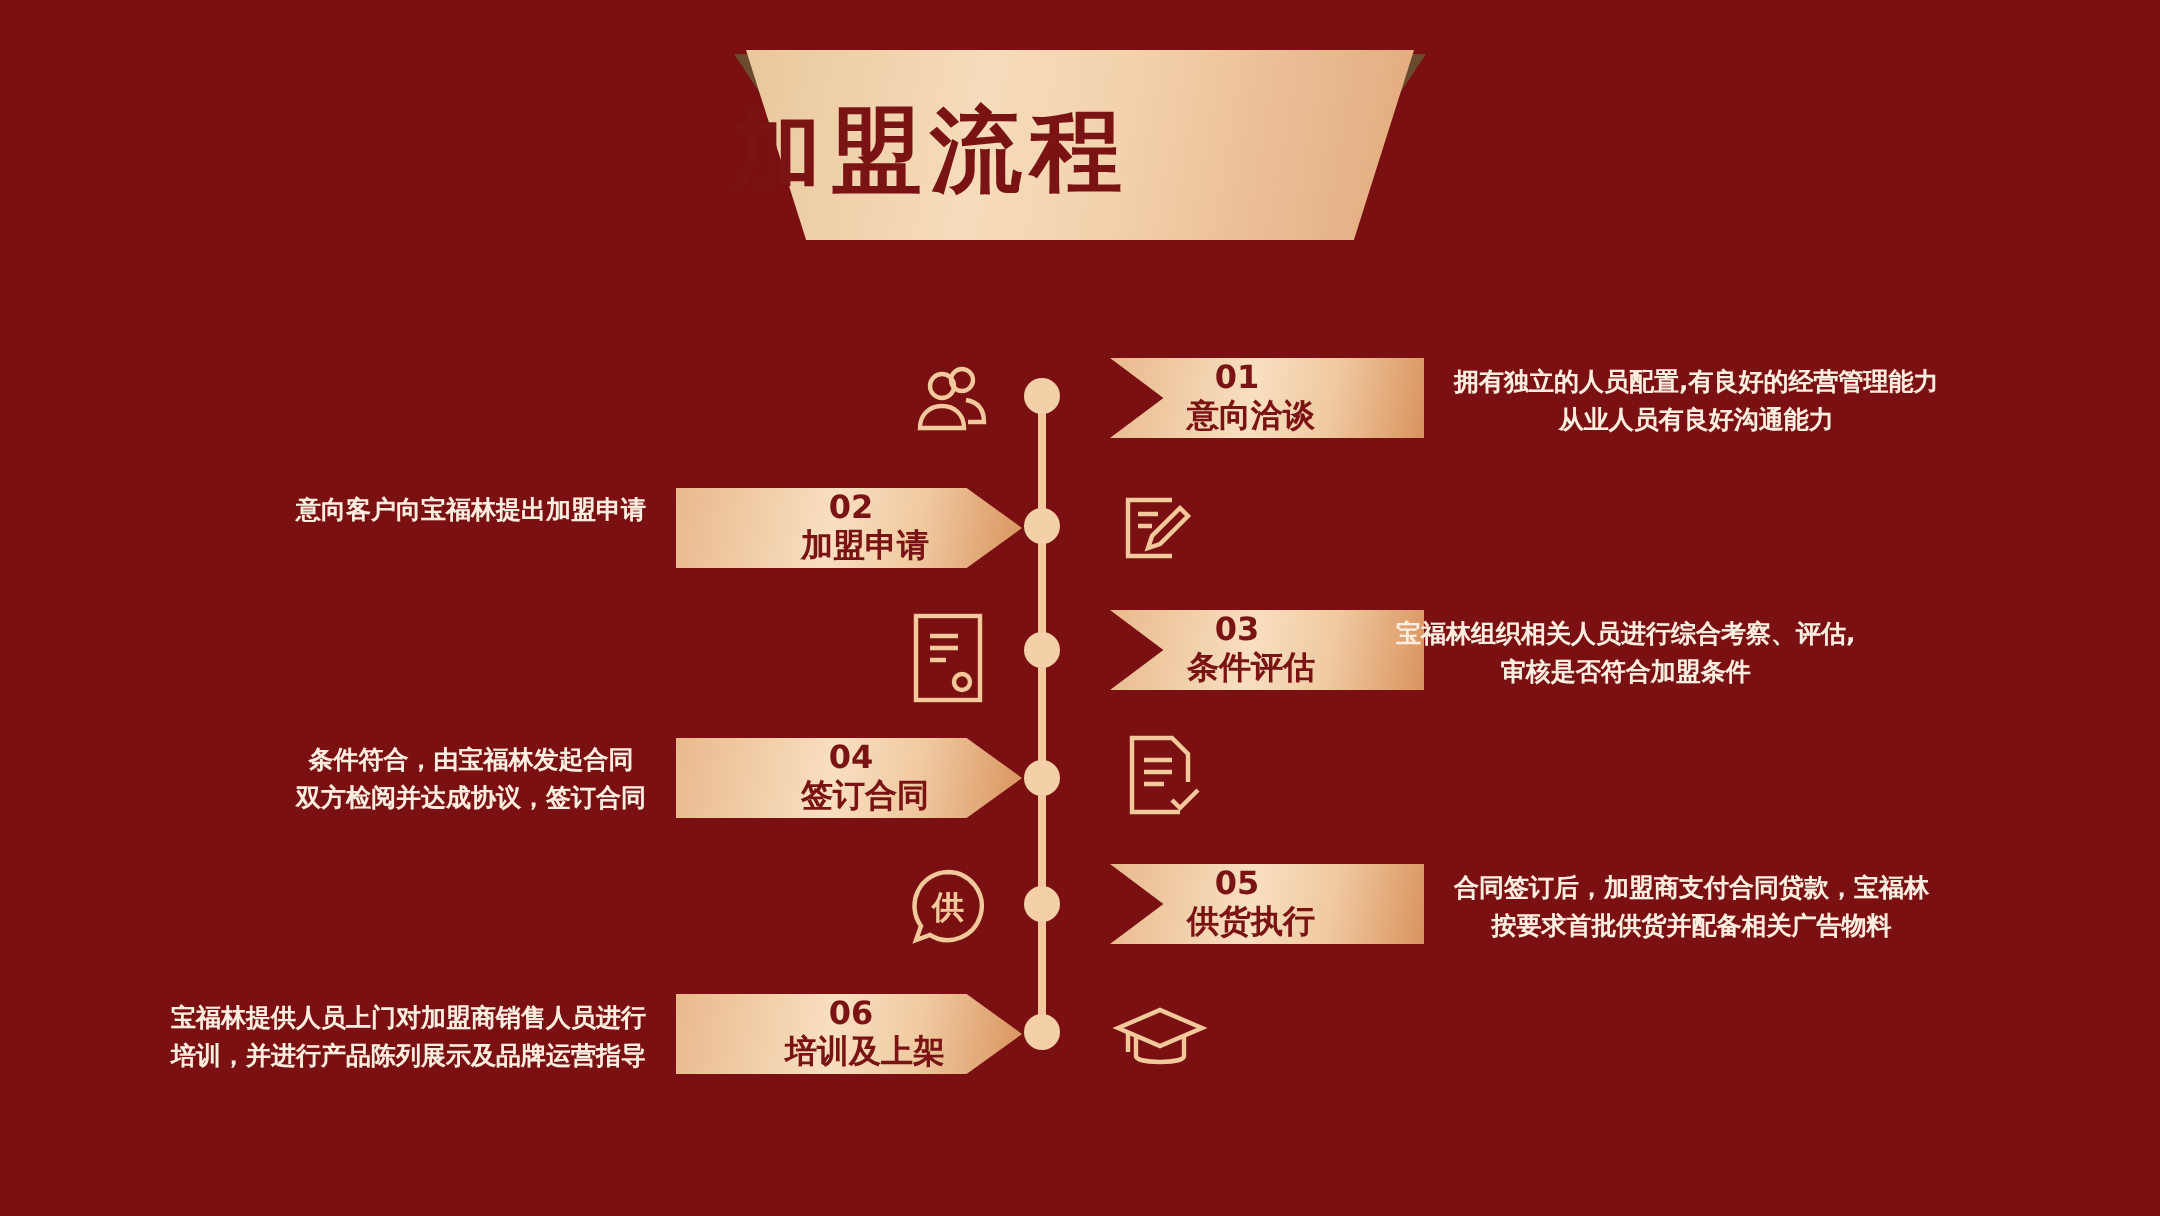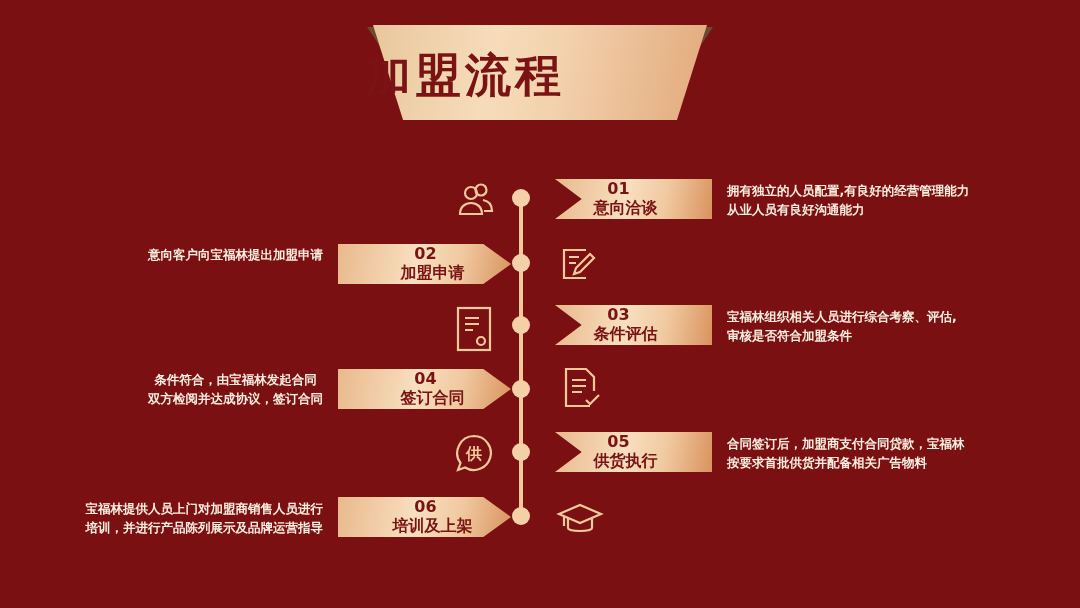--- a/index.html
+++ b/index.html
@@ -26,21 +26,21 @@
   .tag {
     position:absolute; height:40px; display:flex; align-items:center;
     font-size:16px; font-weight:bold; color:#7a1313;
     background:linear-gradient(100deg,#e9b98c 0%,#f8dfc0 45%,#f0c9a0 70%,#d9935e 100%);
     flex-direction:column;
   }
   .tag.left { clip-path:polygon(0 0,100% 0,100% 100%,0 100%,17% 50%); justify-content:flex-end; padding-right:16px; }
   .tag.right { clip-path:polygon(0 0,84% 0,100% 50%,84% 100%,0 100%); padding-left:16px; }
   .tag .num { margin-right:14px; }
   .desc { position:absolute; color:#fbeee0; font-size:12.5px; font-weight:bold; line-height:19px; white-space:nowrap; }
-  .desc.r { text-align:left; }
+  .desc.r { text-align:center; }
   .desc.l { text-align:center; }
   .icon { position:absolute; width:40px; height:40px; }
   .icon svg { width:40px; height:40px; }
 </style>
 </head>
 <body>
 
 <div class="title-banner">
   <div class="ear l"></div>
   <div class="ear r"></div>
@@ -85,21 +85,21 @@
     <path d="M28 6H6v28h22"></path>
       <path d="M11 13h10M11 19h7"></path>
       <path d="M32 10l4 4-14 14-6 2 2-6z"></path>
   </svg>
 </div>
 
 <div class="tag left" style="left:555px;top:305px;width:141px">
   <span class="num">03</span>
   <span>条件评估</span>
 </div>
-<div class="desc r" style="left:727px;top:307px">
+<div class="desc r" style="left:698px;top:307px">
   <div>宝福林组织相关人员进行综合考察、评估,</div>
   <div>审核是否符合加盟条件</div>
 </div>
 <div class="icon" style="left:454px;top:306px;height:46px">
   <svg viewBox="0 0 40 46" style="height:46px" fill="none" stroke="#f2c99d" stroke-width="2.2">
     <rect x="4" y="2" width="32" height="42"></rect>
       <path d="M11 12h14M11 18h14M11 24h8"></path>
     <circle cx="27" cy="35" r="4"></circle>
   </svg>
 </div>

